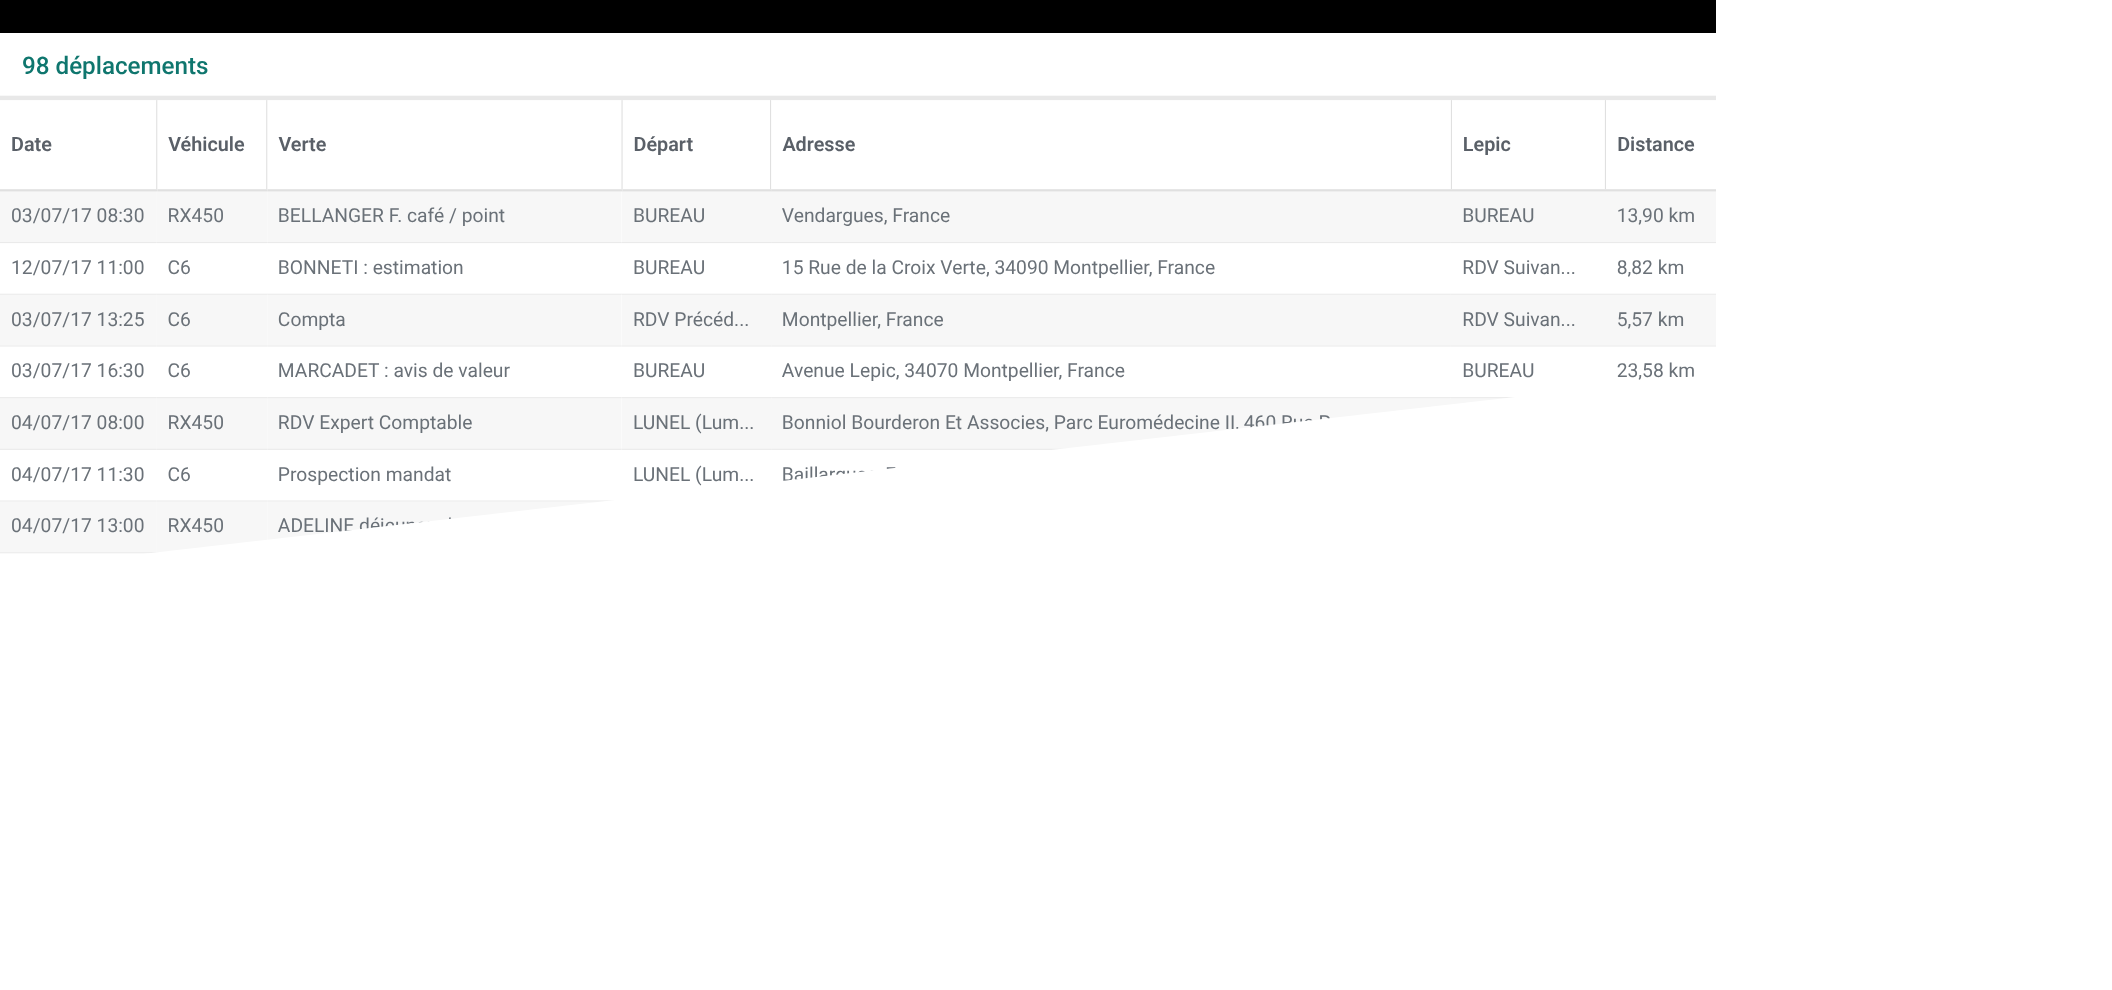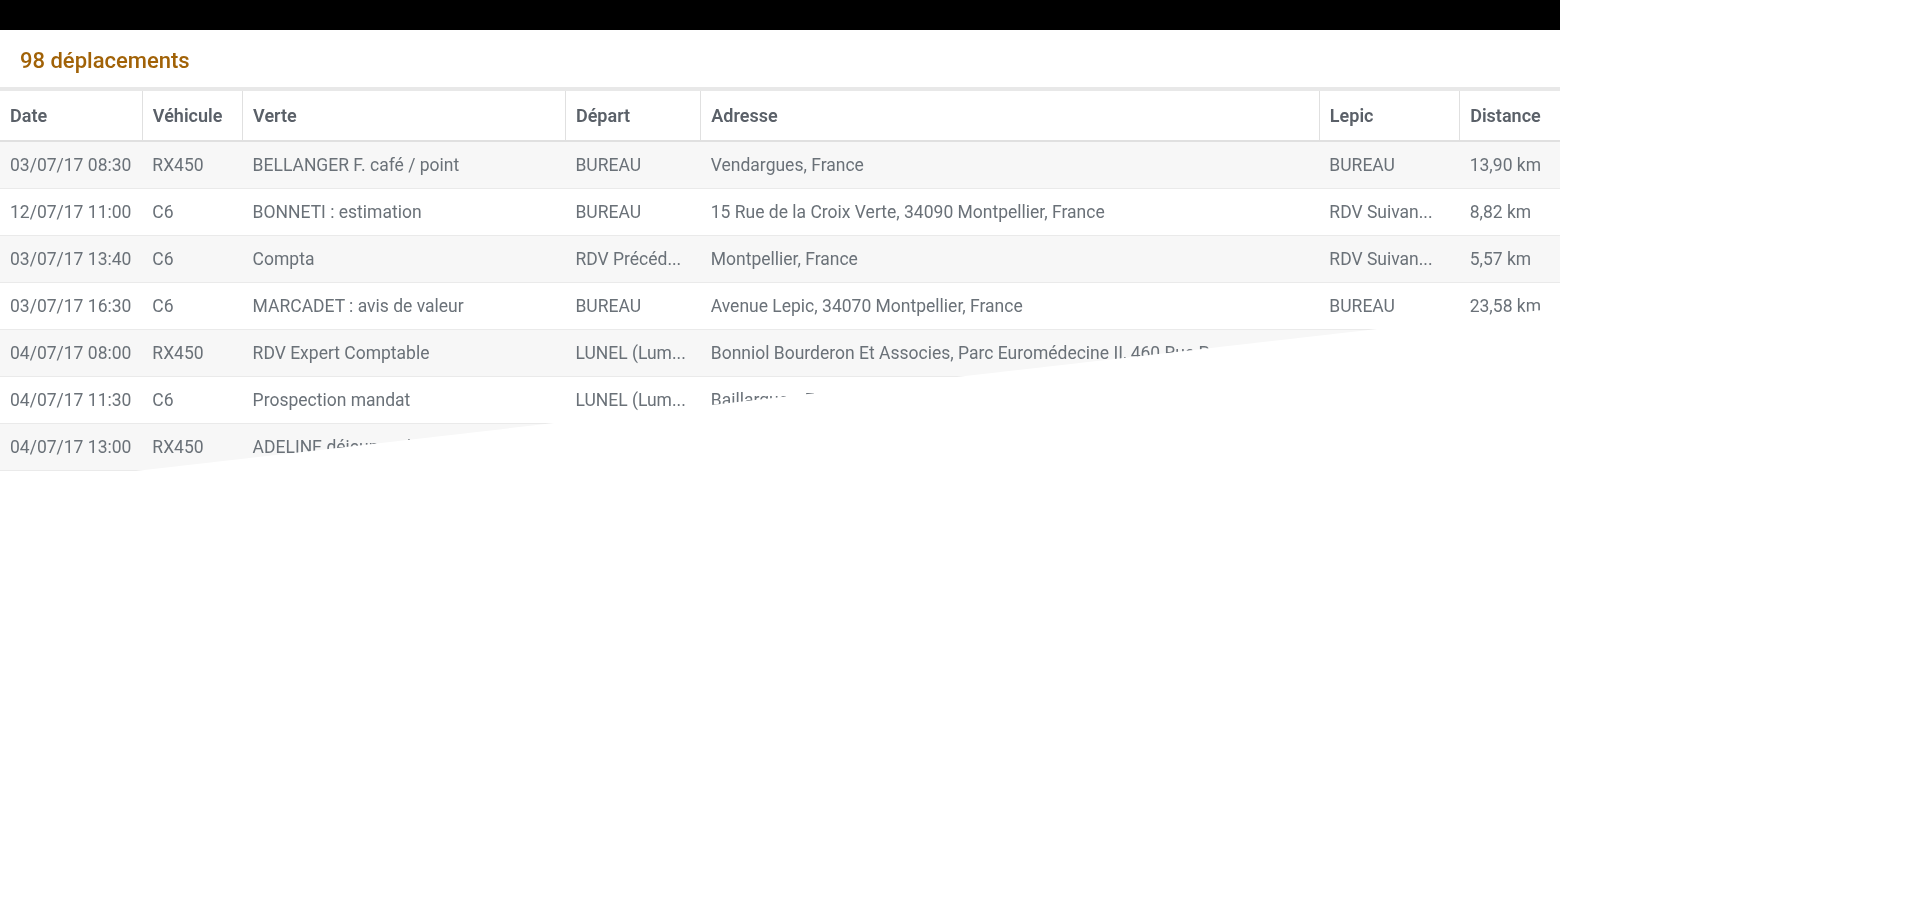--- a/index.html
+++ b/index.html
@@ -15,33 +15,33 @@
     .top-bar {
       background: #000;
       height: 30px;
     }
     .title-bar {
       padding: 18px 20px 14px 20px;
       border-bottom: 4px solid #e8e8e8;
     }
     .title {
       font-size: 22px;
-      color: #a16207;
+      color: #0f766e;
       font-weight: 500;
     }
     table {
       width: 100%;
       border-collapse: collapse;
       table-layout: fixed;
     }
     th {
       text-align: left;
       font-weight: 600;
       color: #5a6068;
-      padding: 14px 10px;
+      padding: 30px 10px;
       font-size: 18px;
       border-right: 1px solid #e0e0e0;
       border-bottom: 2px solid #e0e0e0;
       vertical-align: middle;
     }
     th:last-child {
       border-right: none;
     }
     td {
       padding: 13px 10px;
@@ -126,21 +126,21 @@
           <tr>
             <td>12/07/17 11:00</td>
             <td>C6</td>
             <td>BONNETI : estimation</td>
             <td>BUREAU</td>
             <td>15 Rue de la Croix Verte, 34090 Montpellier, France</td>
             <td>RDV Suivan...</td>
             <td>8,82 km</td>
           </tr>
           <tr>
-            <td>03/07/17 13:40</td>
+            <td>03/07/17 13:25</td>
             <td>C6</td>
             <td>Compta</td>
             <td>RDV Précéd...</td>
             <td>Montpellier, France</td>
             <td>RDV Suivan...</td>
             <td>5,57 km</td>
           </tr>
           <tr>
             <td>03/07/17 16:30</td>
             <td>C6</td>

